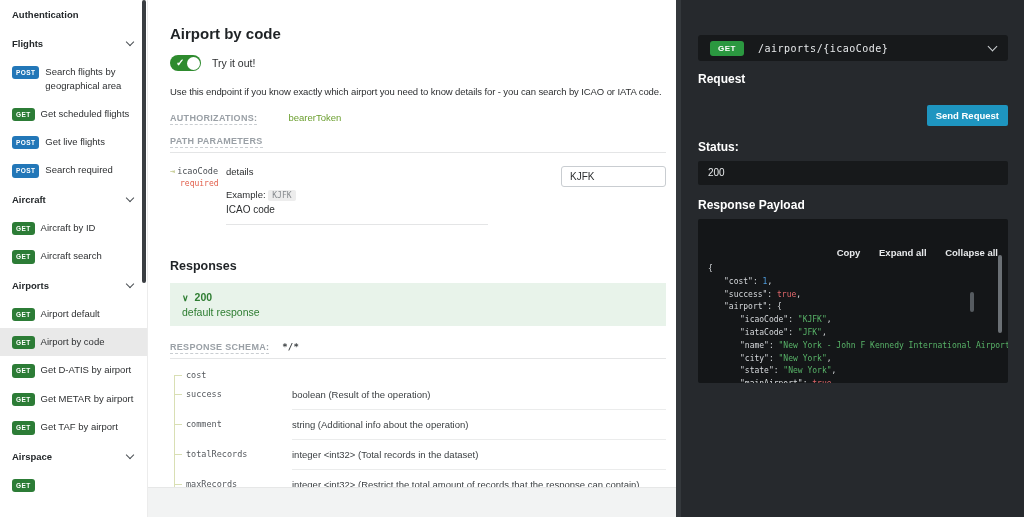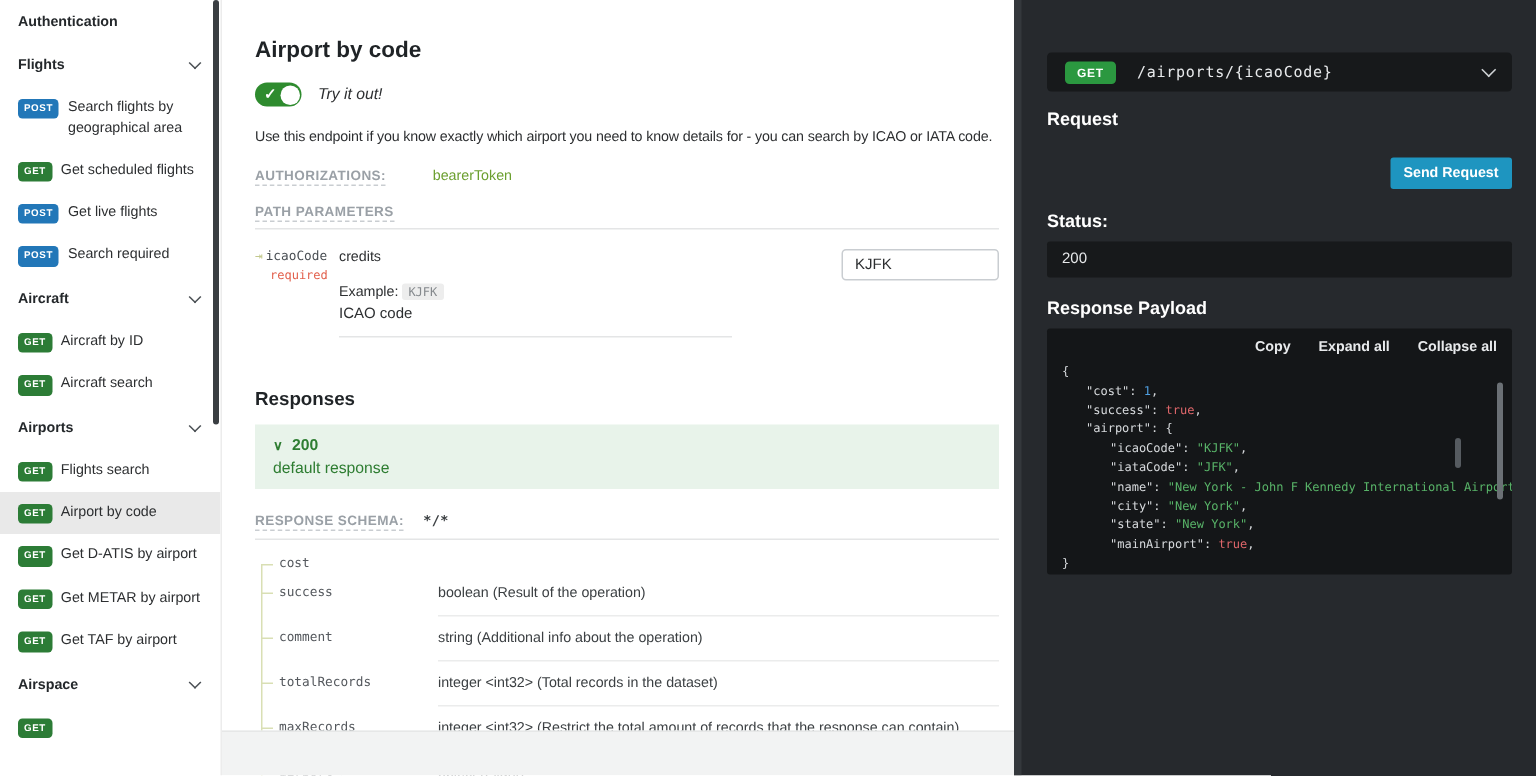--- a/index.html
+++ b/index.html
@@ -26,21 +26,21 @@
   .mbadge.POST{background:var(--post-blue);}
   .sb-scrollbar{position:absolute;top:0;right:1px;width:4px;height:283px;background:#3a3e42;border-radius:2px;}
 
   
   .main{position:relative;width:528px;flex:0 0 528px;background:#fff;padding:0 10px 0 22px;overflow:hidden;}
   .title{font-size:15px;font-weight:bold;color:#1f2326;margin-top:25px;}
   .tryit{display:flex;align-items:center;margin-top:13px;}
   .toggle{position:relative;width:31px;height:16px;background:#2e8b2e;border-radius:9px;display:inline-block;cursor:pointer;}
   .toggle .check{position:absolute;left:6px;top:1.5px;color:#fff;font-size:10px;font-weight:bold;}
   .toggle .knob{position:absolute;right:1.5px;top:1.5px;width:13px;height:13px;background:#fff;border-radius:50%;}
-  .tryit-label{margin-left:11px;font-size:10.5px;color:#2d2f31;font-style:italic;}
+  .tryit-label{margin-left:11px;font-size:10.5px;color:#2d2f31;}
   .desc{margin-top:15px;font-size:9.5px;letter-spacing:-.1px;color:#2d2f31;white-space:nowrap;}
   .auth-row{margin-top:15px;font-size:9px;}
   .seclabel{color:#9aa0a6;font-weight:bold;letter-spacing:.3px;}
   .dashed{border-bottom:1px dashed #c9cdd1;padding-bottom:1px;}
   .auth-row .seclabel{display:inline-block;width:116px;}
   .auth-value{color:var(--link-green);font-size:9.5px;text-decoration:none;cursor:pointer;}
   .section-head{margin-top:13px;padding-bottom:6px;border-bottom:1px solid #e4e5e6;font-size:9px;color:#9aa0a6;font-weight:bold;letter-spacing:.3px;}
   .param-row{display:flex;align-items:flex-start;padding-top:13px;}
   .param-name-col{flex:0 0 56px;font-family:"DejaVu Sans Mono",monospace;font-size:8.5px;color:#4a4f54;}
   .tree-arrow{color:#c3c98e;margin-right:2px;}
@@ -73,21 +73,21 @@
   .method-badge{background:var(--panel-get);color:#fff;font-size:8px;font-weight:bold;padding:3px 8px;border-radius:3px;letter-spacing:.5px;}
   .api-path{font-family:"DejaVu Sans Mono",monospace;font-size:10px;color:#e8eaec;margin-left:14px;letter-spacing:.5px;}
   .chev-down{width:7px;height:7px;border-right:1.6px solid #cfd2d5;border-bottom:1.6px solid #cfd2d5;transform:rotate(45deg);margin-left:auto;margin-top:-4px;}
   .req-label{margin-top:11px;font-size:12px;font-weight:bold;color:#fff;}
   .send-row{margin-top:19px;text-align:right;}
   .send-btn{background:var(--send-blue);color:#fff;border:none;font-family:"Liberation Sans",sans-serif;font-size:9.5px;font-weight:bold;padding:5px 9px;border-radius:2px;cursor:pointer;}
   .status-label{margin-top:14px;font-size:12px;font-weight:bold;}
   .status-bar{margin-top:7px;background:var(--bar-bg);height:24px;line-height:24px;font-size:10px;padding:0 10px;border-radius:2px;color:#e8eaec;}
   .payload-label{margin-top:13px;font-size:12px;font-weight:bold;}
   .json-box{position:relative;margin-top:7px;background:var(--box-bg);height:164px;border-radius:2px;padding:7px 10px;overflow:hidden;}
-  .json-toolbar{text-align:right;font-size:9.5px;color:#e8eaec;font-weight:600;}
+  .json-toolbar{text-align:right;font-size:9.5px;color:#e8eaec;font-weight:600;margin-top:21px;}
   .json-toolbar span{margin-left:16px;cursor:pointer;}
   .json-lines{margin-top:5px;font-family:"DejaVu Sans Mono",monospace;font-size:8px;line-height:12.8px;white-space:pre;}
   .tk-k,.tk-p{color:var(--json-plain);}
   .tk-n{color:var(--json-num);}
   .tk-b{color:var(--json-bool);}
   .tk-s{color:var(--json-str);}
   .json-scrollbar-long{position:absolute;right:6px;top:36px;width:4px;height:78px;background:#6b7075;border-radius:2px;}
   .json-scrollbar-short{position:absolute;left:272px;top:73px;width:4px;height:20px;background:#565b60;border-radius:2px;}
 </style>
 </head>
@@ -131,21 +131,21 @@
         <div class="sb-item">
           <span class="mbadge GET">GET</span>
           <span>Aircraft search</span>
         </div>
         <div class="sb-header">
           <span>Airports</span>
           <span class="sb-chev"></span>
         </div>
         <div class="sb-item">
           <span class="mbadge GET">GET</span>
-          <span>Flights search</span>
+          <span>Airport default</span>
         </div>
         <div class="sb-item selected">
           <span class="mbadge GET">GET</span>
           <span>Airport by code</span>
         </div>
         <div class="sb-item">
           <span class="mbadge GET">GET</span>
           <span>Get D-ATIS by airport</span>
         </div>
         <div class="sb-item">
@@ -189,21 +189,21 @@
     <div class="section-head">
       <span class="dashed">PATH PARAMETERS</span>
     </div>
 
     <div class="param-row">
       <div class="param-name-col">
         <div><span class="tree-arrow">⇥</span><span>icaoCode</span></div>
         <div class="preq">required</div>
       </div>
       <div class="param-detail-col">
-        <div class="ptype">credits</div>
+        <div class="ptype">details</div>
         <div class="pexample">
           <span class="pex-label">Example:</span>
           <span class="pex-badge">KJFK</span>
         </div>
         <div class="pdesc">ICAO code</div>
       </div>
       <input class="param-input" value="KJFK" style="">
     </div>
 
     <h2 class="responses-title">Responses</h2>

